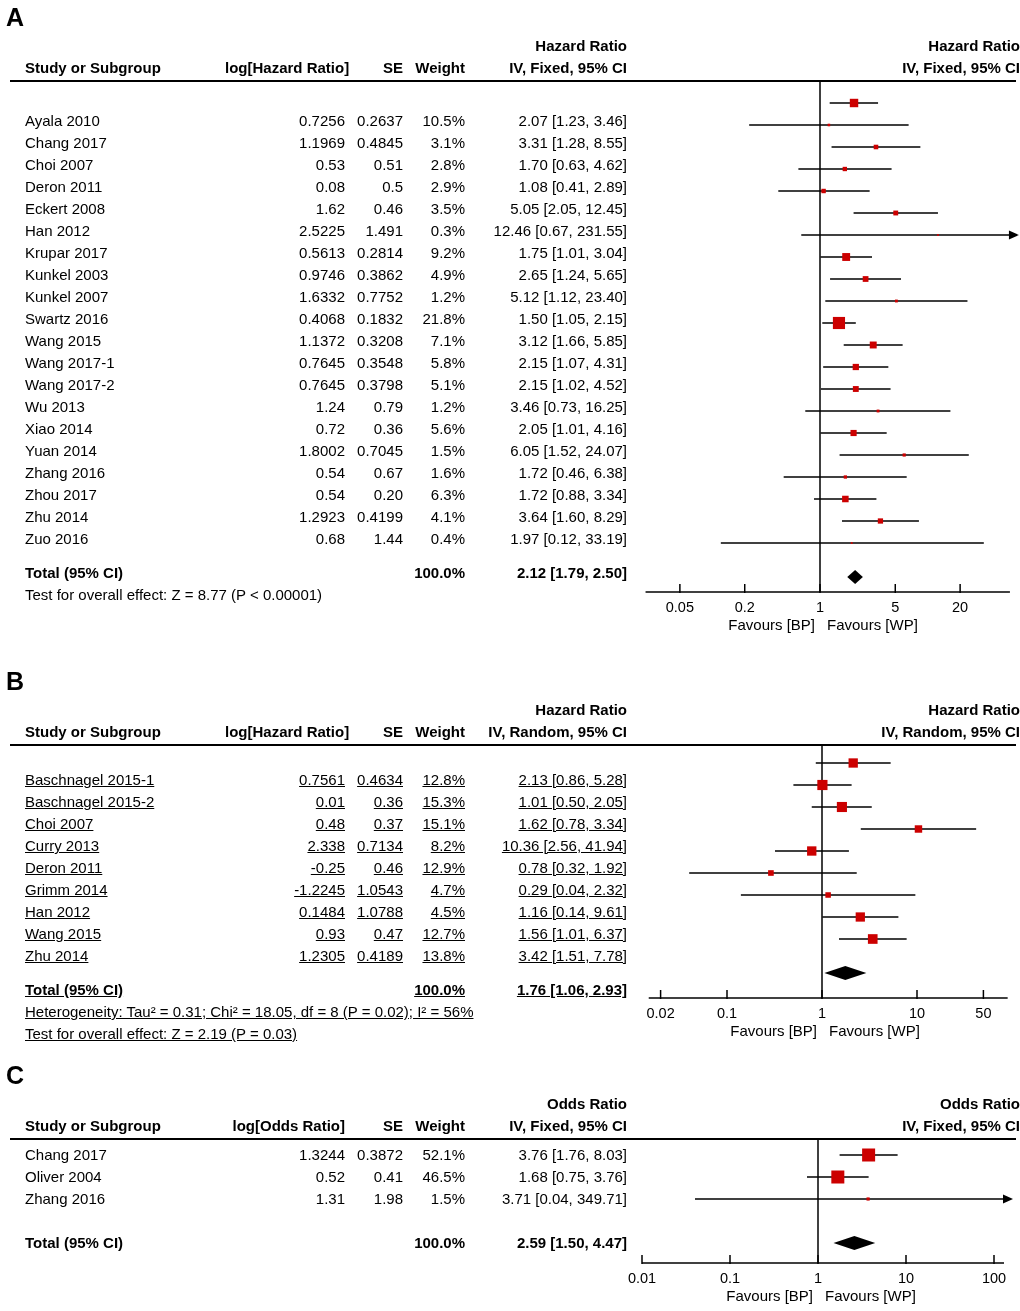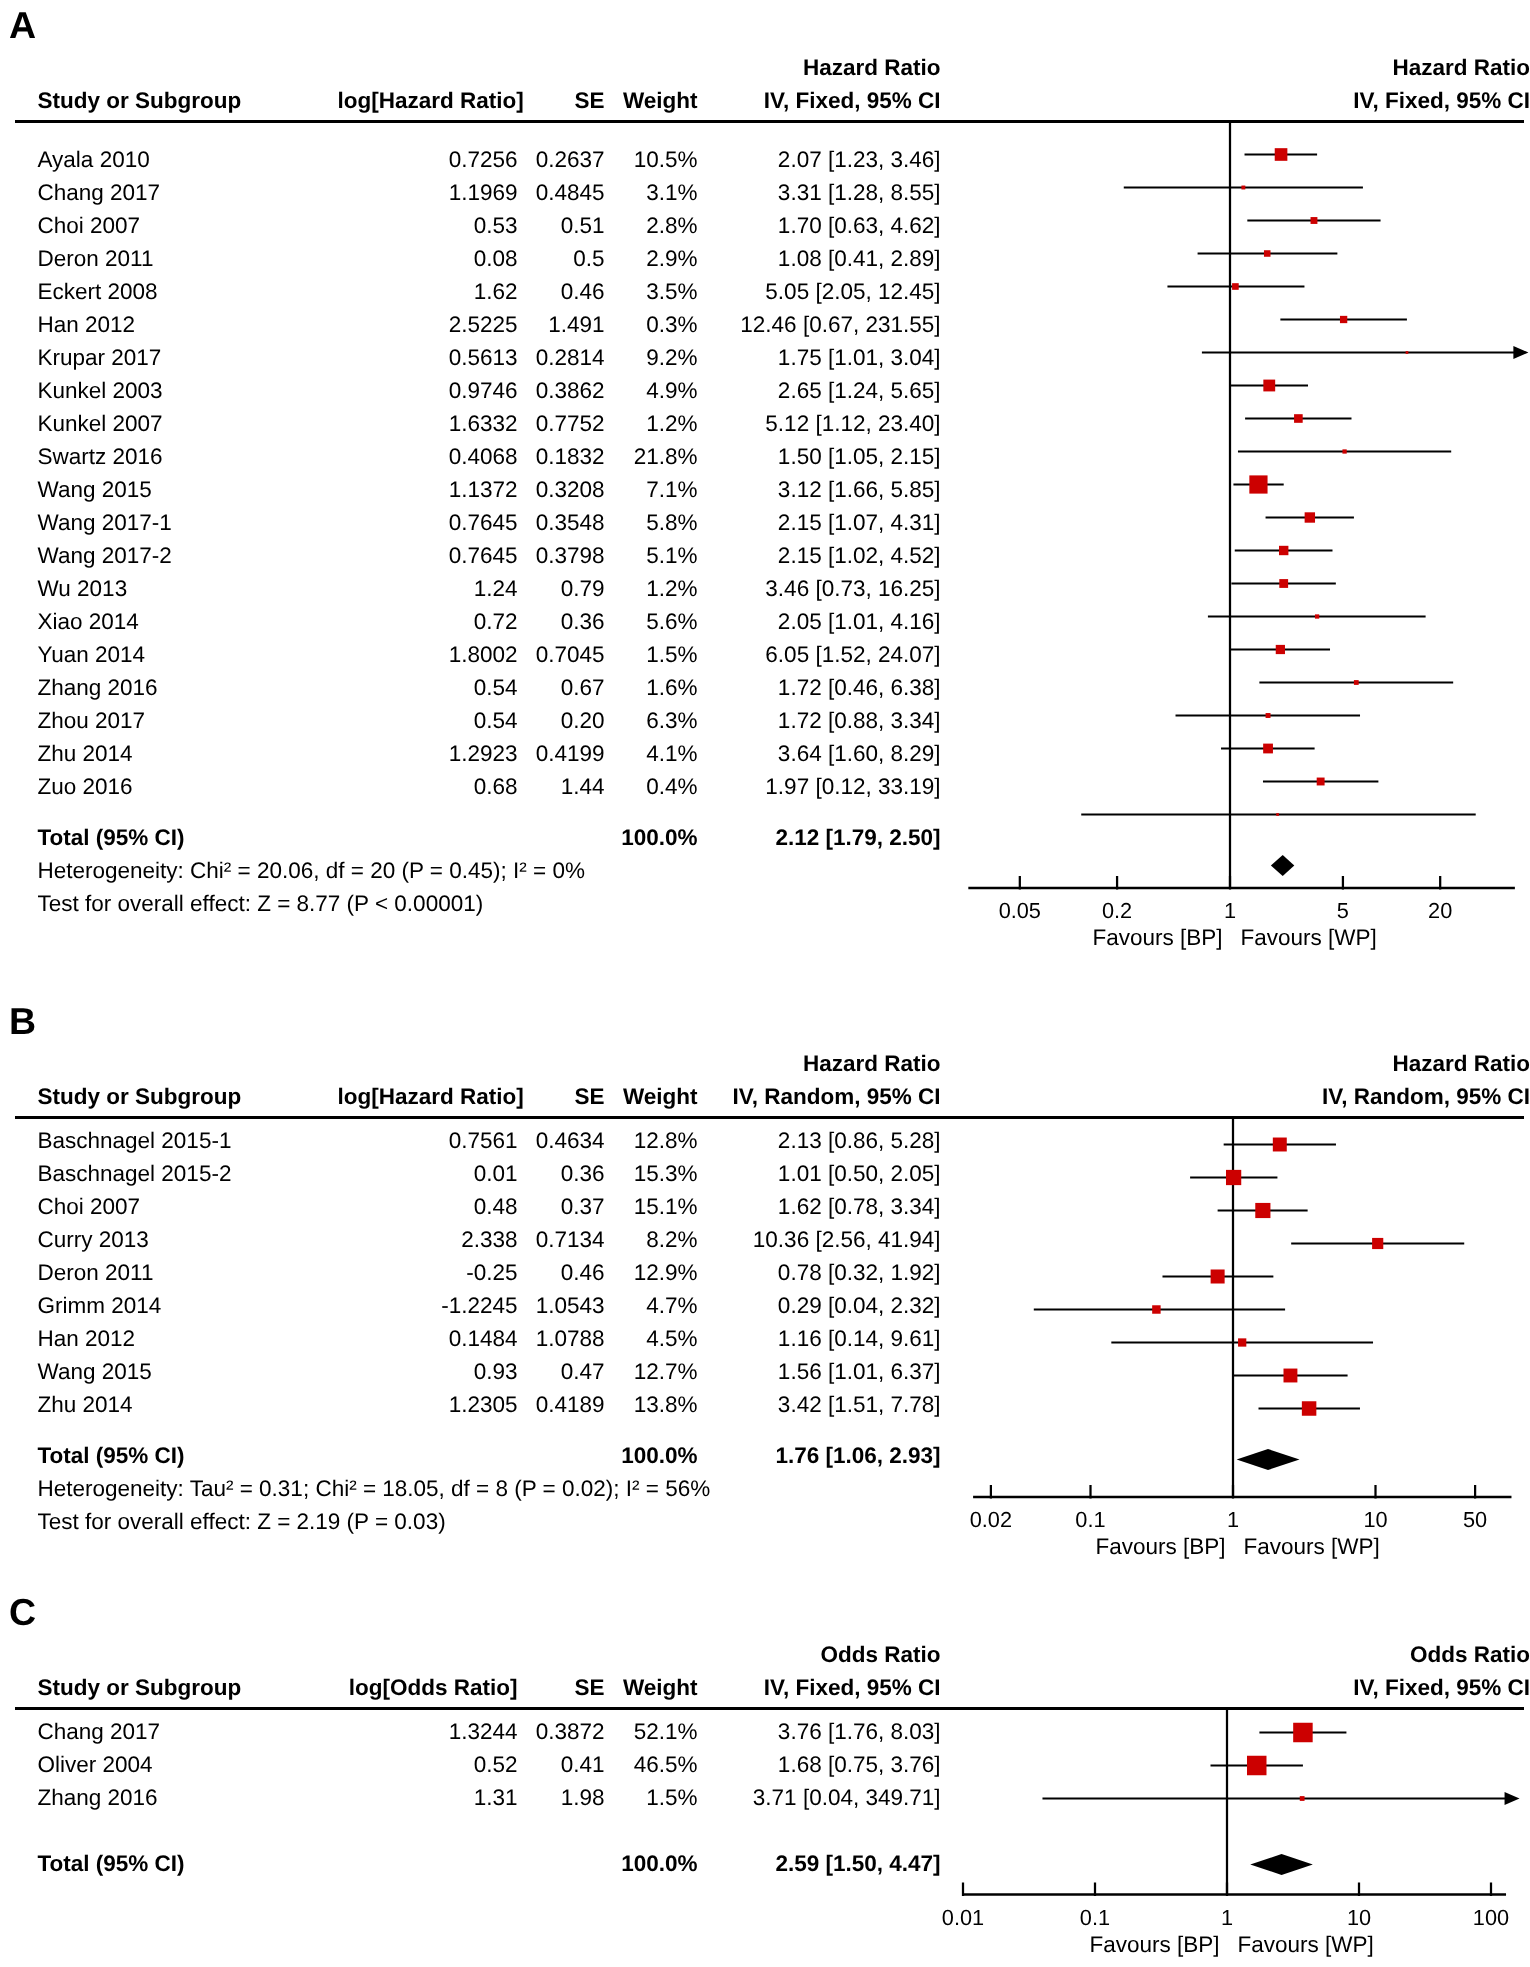--- a/index.html
+++ b/index.html
@@ -41,21 +41,21 @@
         <div class="cell b">Study or Subgroup</div>
         <div class="cell b tr">log[Hazard Ratio]</div>
         <div class="cell b tr">SE</div>
         <div class="cell b tr">Weight</div>
         <div class="cell b tc">IV, Fixed, 95% CI</div>
         <div class="cell "></div>
         <div class="cell b tc">IV, Fixed, 95% CI</div>
       </div>
       <div class="rule"></div>
       <div class="pbody" style="height: 570px;">
-        <div class="rows" style="padding-top: 14px;">
+        <div class="rows" style="padding-top: 28px;">
           <div class="grid">
             <div class="cell "></div>
             <div class="cell ">Ayala 2010</div>
             <div class="cell tr">0.7256</div>
             <div class="cell tr">0.2637</div>
             <div class="cell tr">10.5%</div>
             <div class="cell tr">2.07 [1.23, 3.46]</div>
             <div class="cell "></div>
             <div class="cell "></div>
           </div>
@@ -253,21 +253,20 @@
           <div class="grid">
             <div class="cell "></div>
             <div class="cell b">Total (95% CI)</div>
             <div class="cell "></div>
             <div class="cell "></div>
             <div class="cell b tr">100.0%</div>
             <div class="cell b tr">2.12 [1.79, 2.50]</div>
             <div class="cell "></div>
             <div class="cell "></div>
           </div>
-          <div class="note">Heterogeneity: Chi² = 20.06, df = 20 (P = 0.45); I² = 0%</div>
           <div class="note">Test for overall effect: Z = 8.77 (P &lt; 0.00001)</div>
         </div>
         <svg width="382" height="570" class="plot">
           <line x1="180" y1="0" x2="180" y2="510" stroke="#000000" stroke-width="1.5"></line>
           <line x1="189.68278050202315" y1="21" x2="238.05849583998204" y2="21" stroke="#000000" stroke-width="1.4"></line>
           <rect x="209.81752475174494" y="16.787518546034892" width="8.424962907930217" height="8.424962907930217" fill="#CC0000"></rect>
           <line x1="109.17892272455161" y1="43" x2="268.61789119914437" y2="43" stroke="#000000" stroke-width="1.4"></line>
           <rect x="187.61598438308167" y="41.7" width="2.6" height="2.6" fill="#CC0000"></rect>
           <line x1="191.54651373107544" y1="65" x2="280.3727505562242" y2="65" stroke="#000000" stroke-width="1.4"></line>
           <rect x="233.69658873762924" y="62.711113807984326" width="4.577772384031342" height="4.577772384031342" fill="#CC0000"></rect>
@@ -342,21 +341,21 @@
         <div class="cell b">Study or Subgroup</div>
         <div class="cell b tr">log[Hazard Ratio]</div>
         <div class="cell b tr">SE</div>
         <div class="cell b tr">Weight</div>
         <div class="cell b tc">IV, Random, 95% CI</div>
         <div class="cell "></div>
         <div class="cell b tc">IV, Random, 95% CI</div>
       </div>
       <div class="rule"></div>
       <div class="pbody" style="height: 300px;">
-        <div class="rows" style="padding-top: 4px;">
+        <div class="rows" style="padding-top: 23px; text-decoration: underline;">
           <div class="grid">
             <div class="cell "></div>
             <div class="cell ">Baschnagel 2015-1</div>
             <div class="cell tr">0.7561</div>
             <div class="cell tr">0.4634</div>
             <div class="cell tr">12.8%</div>
             <div class="cell tr">2.13 [0.86, 5.28]</div>
             <div class="cell "></div>
             <div class="cell "></div>
           </div>

